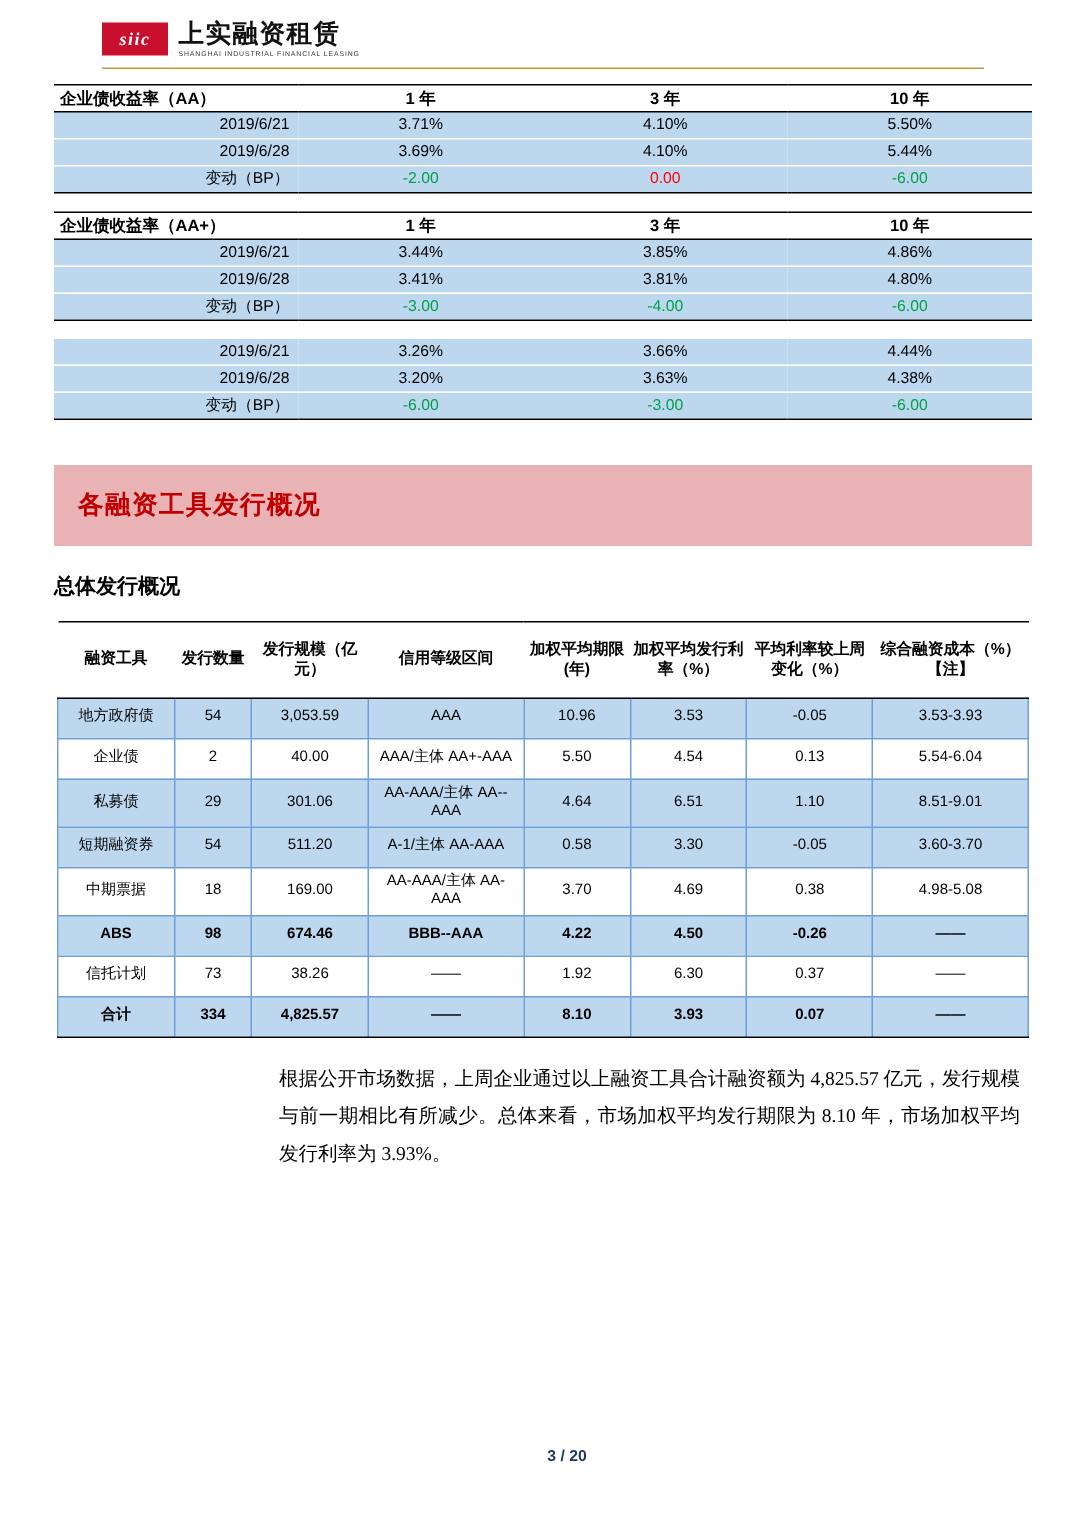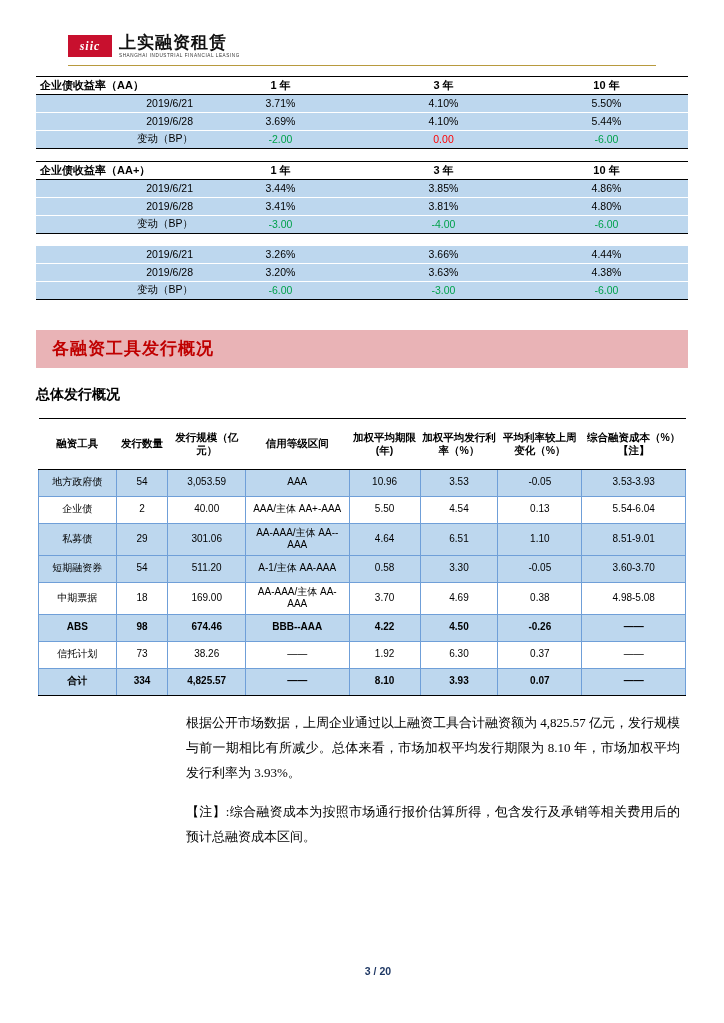--- a/index.html
+++ b/index.html
@@ -17,21 +17,21 @@
   .page {
     position: relative;
     width: 724px;
     min-height: 1023px;
     box-sizing: border-box;
     padding: 0 36px;
   }
 
   
   .header {
-    padding-top: 34px;
+    padding-top: 14px;
     padding-left: 32px;
     display: flex;
     align-items: center;
     gap: 7px;
   }
   .logo-mark {
     width: 44px;
     height: 22px;
     background: #c8102e;
     color: #ffffff;
@@ -109,21 +109,21 @@
   }
   .yt-val {
     text-align: center;
   }
   .green { color: #00a14b; }
   .red { color: #ff0000; }
 
   
   .section-banner {
     margin-top: 30px;
-    height: 38px;
+    height: 54px;
     background: #e9b3b6;
     display: flex;
     align-items: center;
     padding-left: 16px;
   }
   .section-banner .title {
     color: #c00000;
     font-size: 17px;
     font-weight: bold;
     letter-spacing: 1px;
@@ -419,18 +419,17 @@
           <td>3.93</td>
           <td>0.07</td>
           <td>——</td>
         </tr>
       </tbody>
     </table>
   </div>
 
   <div class="para-block">
     <p class="para">根据公开市场数据，上周企业通过以上融资工具合计融资额为 4,825.57 亿元，发行规模与前一期相比有所减少。总体来看，市场加权平均发行期限为 8.10 年，市场加权平均发行利率为 3.93%。</p>
-    <p class="para">【注】:综合融资成本为按照市场通行报价估算所得，包含发行及承销等相关费用后的预计总融资成本区间。</p>
   </div>
 
   <div class="footer">3 / 20</div>
 
 </div>
 
 </body></html>

